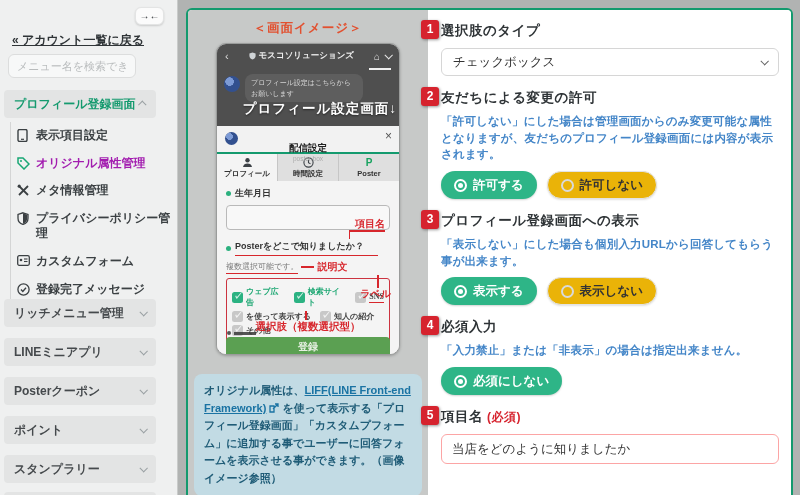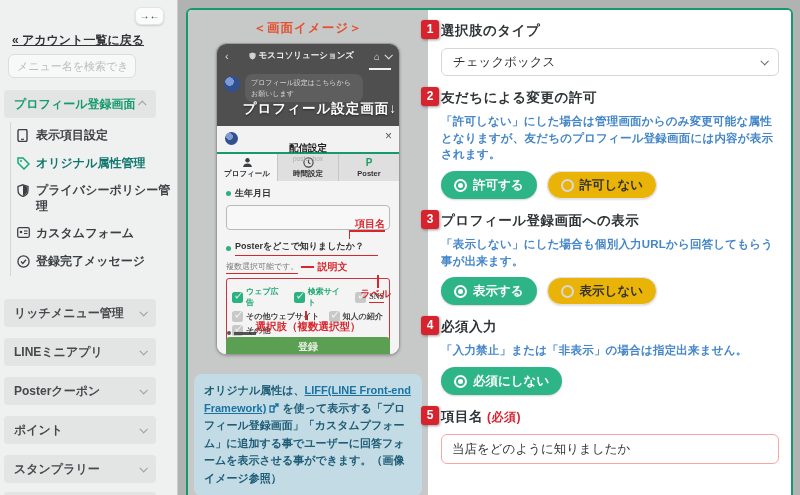--- a/index.html
+++ b/index.html
@@ -16,21 +16,21 @@
   .search-wrap input::placeholder { color:#b9bcbd; }
   .group-bar { position:absolute; left:4px; width:152px; height:28px; background:#e3e4e4; border-radius:4px; display:flex; align-items:center; justify-content:space-between; padding:0 10px; cursor:pointer; }
   .group-bar .glabel { font-size:12px; font-weight:700; color:#45494c; }
   .group-bar.open .glabel { color:#149a6e; }
   .chev { display:inline-block; width:6px; height:6px; border-right:1.6px solid #9aa0a3; border-bottom:1.6px solid #9aa0a3; }
   .chev.down { transform:rotate(45deg) translateY(-1px); }
   .chev.up { transform:rotate(-135deg) translateY(-1px); }
   .tree { position:absolute; left:10px; top:122px; width:164px; border-left:1px solid #d4d5d5; padding-left:6px; }
   .tree-item { display:flex; align-items:flex-start; gap:6px; padding:6px 0; font-size:12px; font-weight:600; color:#3b4043; cursor:pointer; line-height:1.3; }
   .tree-item .ticon { flex:0 0 13px; margin-top:1px; }
-  .tree-item.active { color:#0f766e; }
+  .tree-item.active { color:#a21caf; }
   .ticon svg { display:block; }
 
   
   #card { position:absolute; left:186px; top:8px; width:607px; height:560px; border:2px solid #149a6e; border-radius:6px; background:#fff; overflow:hidden; }
   #card-header { height:28px; background:#149a6e; color:#f2f7f5; font-size:13px; font-weight:700; line-height:28px; padding-left:12px; letter-spacing:.5px; }
   #card-body { display:flex; height:532px; }
 
   
   #preview-col { position:relative; width:240px; background:#c7c9c8; flex:0 0 240px; }
   .preview-caption { text-align:center; color:#e2502f; font-weight:700; font-size:12.5px; margin-top:10px; letter-spacing:1px; }
@@ -141,20 +141,30 @@
         <span class="ticon">
           <svg width="13" height="13" viewBox="0 0 13 13">
               <path d="M1 1h5l6 6-5 5-6-6z" fill="none" stroke="#18a774" stroke-width="1.5"></path>
               <circle cx="4" cy="4" r="1" fill="#18a774"></circle>
             </svg>
         </span>
         <span>オリジナル属性管理</span>
       </div>
       <div class="tree-item">
         <span class="ticon">
+          <svg width="13" height="13" viewBox="0 0 13 13">
+              <line x1="2" y1="2" x2="11" y2="11" stroke="#3b4043" stroke-width="1.8"></line>
+              <line x1="11" y1="2" x2="2" y2="11" stroke="#3b4043" stroke-width="1.8"></line>
+              <circle cx="2.2" cy="2.2" r="1.6" fill="#3b4043"></circle>
+            </svg>
+        </span>
+        <span>メタ情報管理</span>
+      </div>
+      <div class="tree-item">
+        <span class="ticon">
           <svg width="12" height="13" viewBox="0 0 12 13">
               <path d="M6 0.8 11 2.5v3.8c0 3.2-2.2 5.3-5 6.1-2.8-.8-5-2.9-5-6.1V2.5z" fill="none" stroke="#3b4043" stroke-width="1.3"></path>
               <path d="M6 1.2v10.6c2.4-.8 4.3-2.7 4.3-5.5V2.8z" fill="#3b4043"></path>
             </svg>
         </span>
         <span>プライバシーポリシー管理</span>
       </div>
       <div class="tree-item">
         <span class="ticon">
           <svg width="13" height="11" viewBox="0 0 13 11">
@@ -287,21 +297,21 @@
                     <span class="cb-label">検索サイト</span>
                   </span>
                 <span class="cb">
                     <span class="box"></span>
                     <span class="cb-label u-red">SNS</span>
                   </span>
               </div>
               <div class="cb-row">
                 <span class="cb">
                     <span class="box"></span>
-                    <span class="cb-label">その他ウェブサイト</span>
+                    <span class="cb-label">を使って表示する</span>
                   </span>
                 <span class="cb">
                     <span class="box"></span>
                     <span class="cb-label">知人の紹介</span>
                   </span>
               </div>
               <div class="cb-row">
                 <span class="cb">
                     <span class="box"></span>
                     <span class="cb-label">その他</span>

